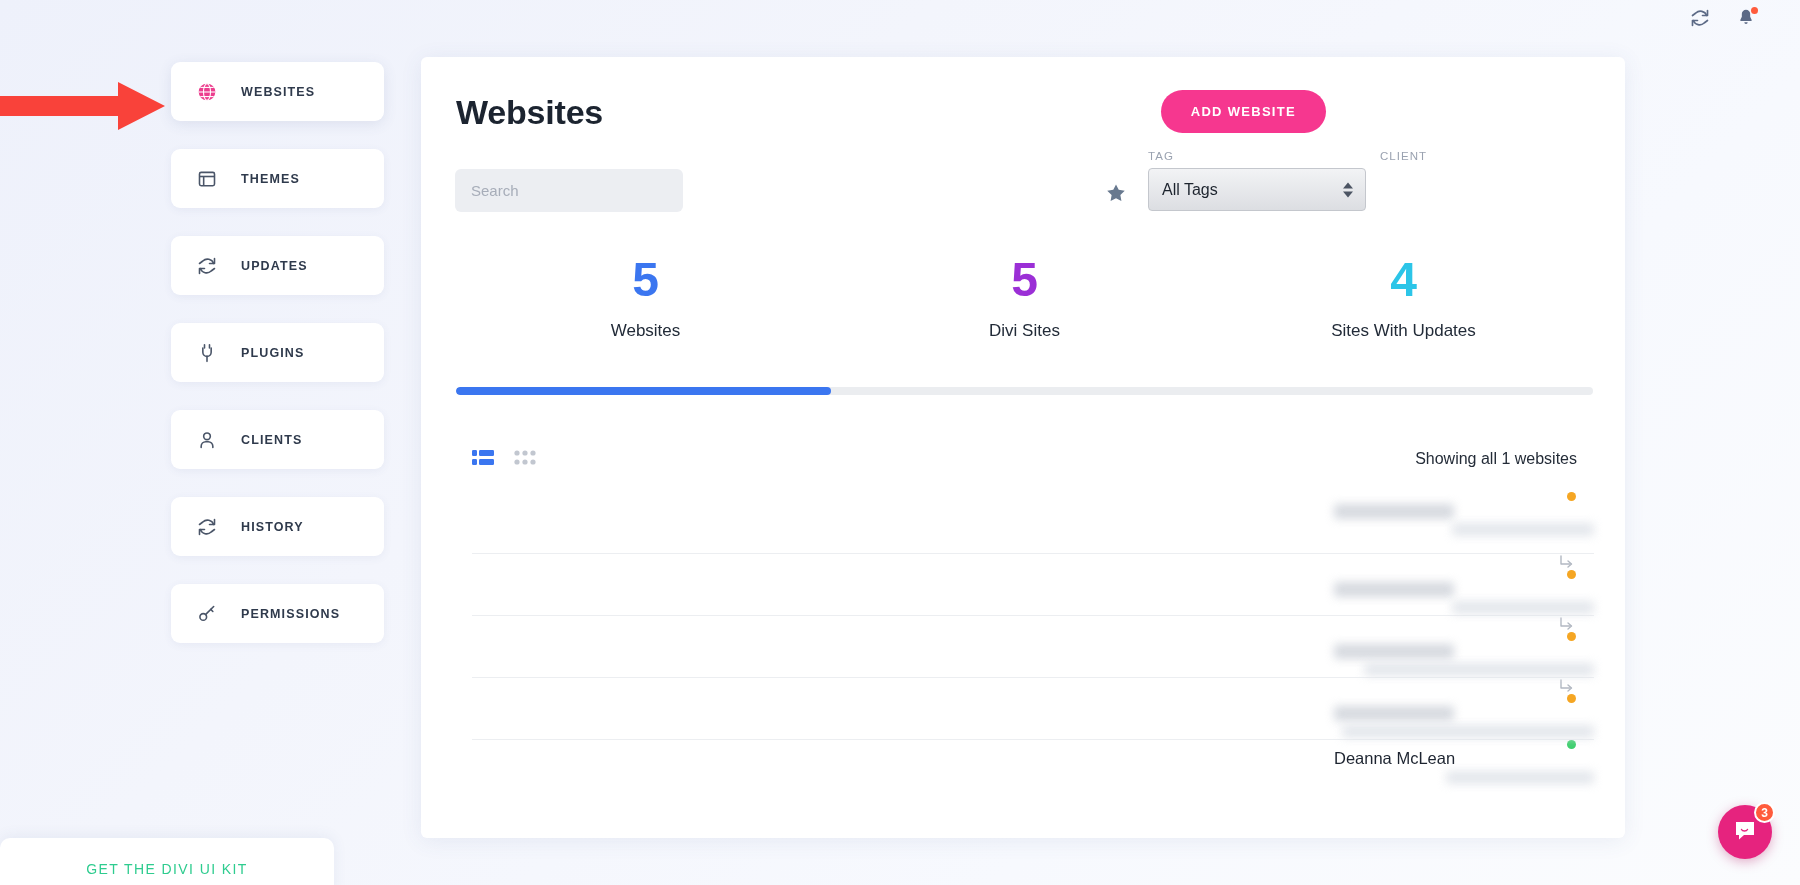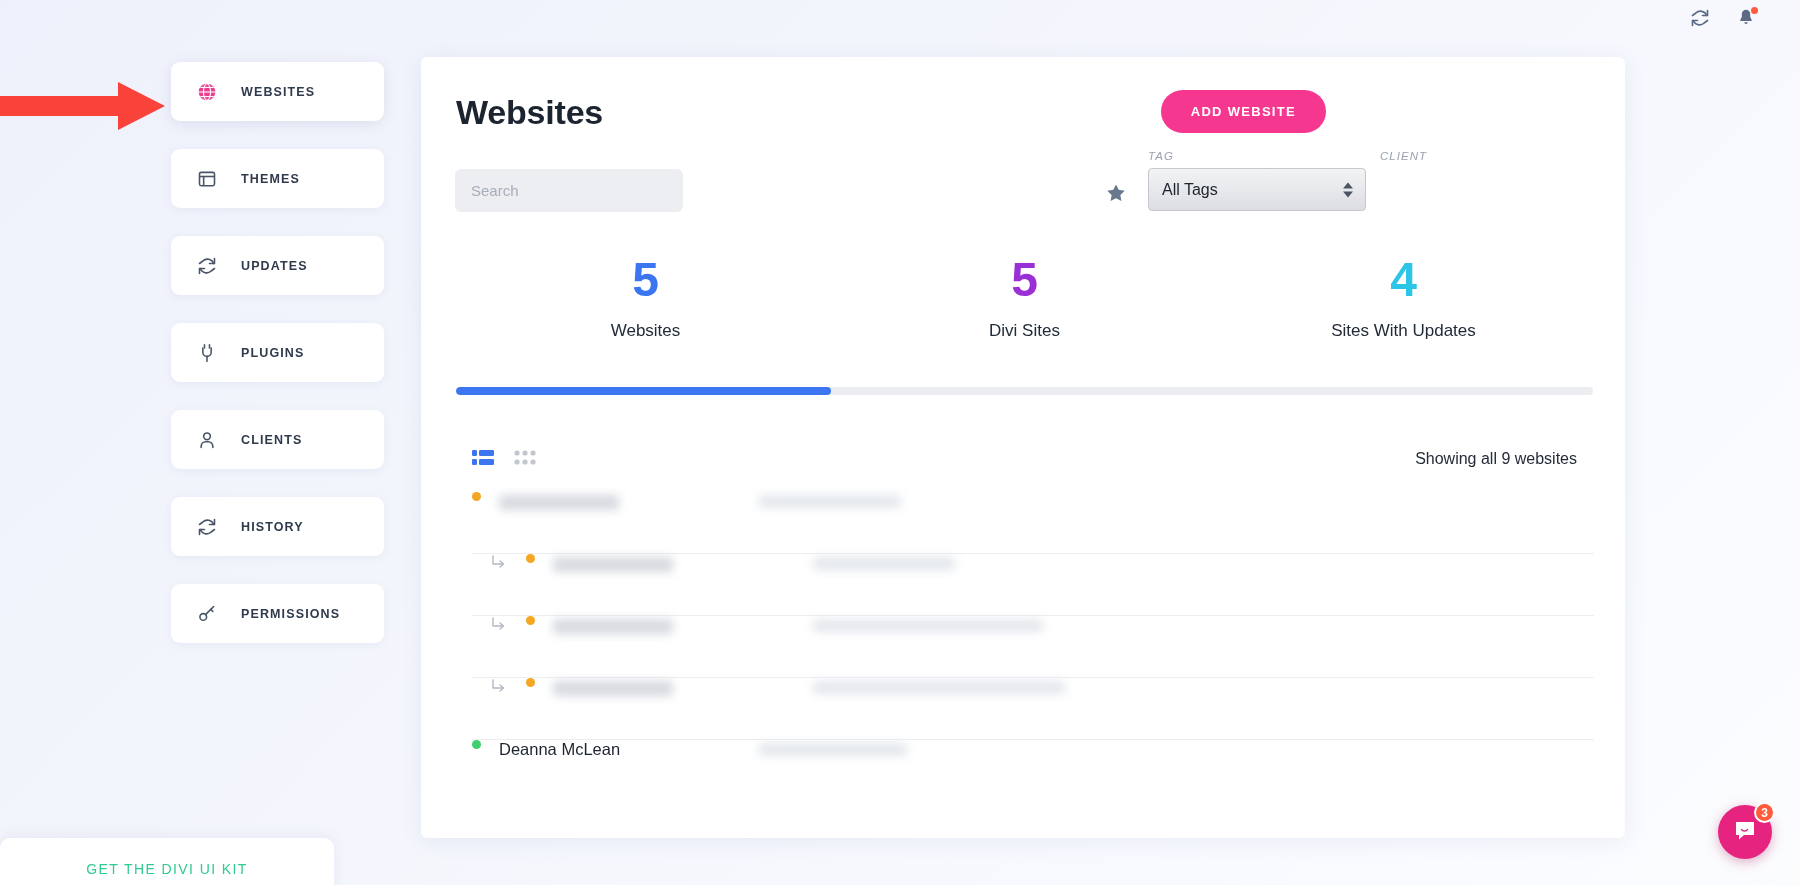--- a/index.html
+++ b/index.html
@@ -88,21 +88,21 @@
     position:absolute; left:1105px; top:182px;
     width:22px; height:22px; color:#68798f; background:none; border:none;
     cursor:pointer; padding:0;
   }
   .star-btn svg { display:block; }
 
   .filter { position:absolute; top:150px; }
   .filter.tag { left:1148px; width:218px; }
   .filter.client { left:1380px; width:182px; }
   .filter-label {
-    font-size:11.5px; letter-spacing:.09em; color:#9aa2b0; margin-bottom:6px;font-style:italic;
+    font-size:11.5px; letter-spacing:.09em; color:#9aa2b0; margin-bottom:6px;
   }
   .select-wrap { position:relative; }
   .select-box {
     width:100%; height:43px;
     background:linear-gradient(#f2f3f5,#dcdee2);
     border:1px solid #c4c7cd; border-radius:4px;
     display:flex; align-items:center; padding-left:13px;
     font-size:16px; color:#1d242e;
   }
   .spinner-arrows {
@@ -136,22 +136,23 @@
   }
   .view-toggle { display:flex; align-items:center; gap:20px; }
   .view-btn { background:none; border:none; padding:0; cursor:pointer; display:block; }
   .showing { margin-left:auto; font-size:16px; color:#242c38; }
 
   
   .table {
     position:absolute; left:472px; top:492px; width:1122px;
   }
   .row {
-    height:62px; display:flex; align-items:flex-start;
+    height:62px; display:flex; align-items:flex-end;
     border-bottom:1px solid #eceef1;
+    flex-direction:column;
   }
   .row:last-child { border-bottom:none; }
   .indent { width:54px; flex:none; display:flex; align-items:center; justify-content:center;
     color:#b2b8c2; }
   .indent svg { display:block; }
   .status-dot { width:9px; height:9px; border-radius:50%; flex:none; margin-right:18px; }
   .name-cell { width:260px; flex:none; font-size:16.5px; color:#1d2430; }
   .url-cell { flex:1; }
   .blurred {
     display:inline-block; height:15px; border-radius:3px;
@@ -356,21 +357,21 @@
       <svg width="22" height="17" viewBox="0 0 22 17">
         <circle cx="3" cy="4" r="2.6" fill="#c2c7d0"></circle>
         <circle cx="11" cy="4" r="2.6" fill="#c2c7d0"></circle>
         <circle cx="19" cy="4" r="2.6" fill="#c2c7d0"></circle>
         <circle cx="3" cy="13" r="2.6" fill="#c2c7d0"></circle>
         <circle cx="11" cy="13" r="2.6" fill="#c2c7d0"></circle>
         <circle cx="19" cy="13" r="2.6" fill="#c2c7d0"></circle>
       </svg>
     </button>
   </div>
-  <div class="showing">Showing all 9 websites</div>
+  <div class="showing">Showing all 1 websites</div>
 </div>
 
 <div class="table">
 
   <div class="row">
     <span class="status-dot" id="dot0" style="background: rgb(245, 166, 35);"></span>
     <span class="name-cell"><span class="blurred" id="nm0" style="width: 120px;"></span></span>
     <span class="url-cell"><span class="blurred url" id="ur0" style="width: 142px;"></span></span>
   </div>
 

